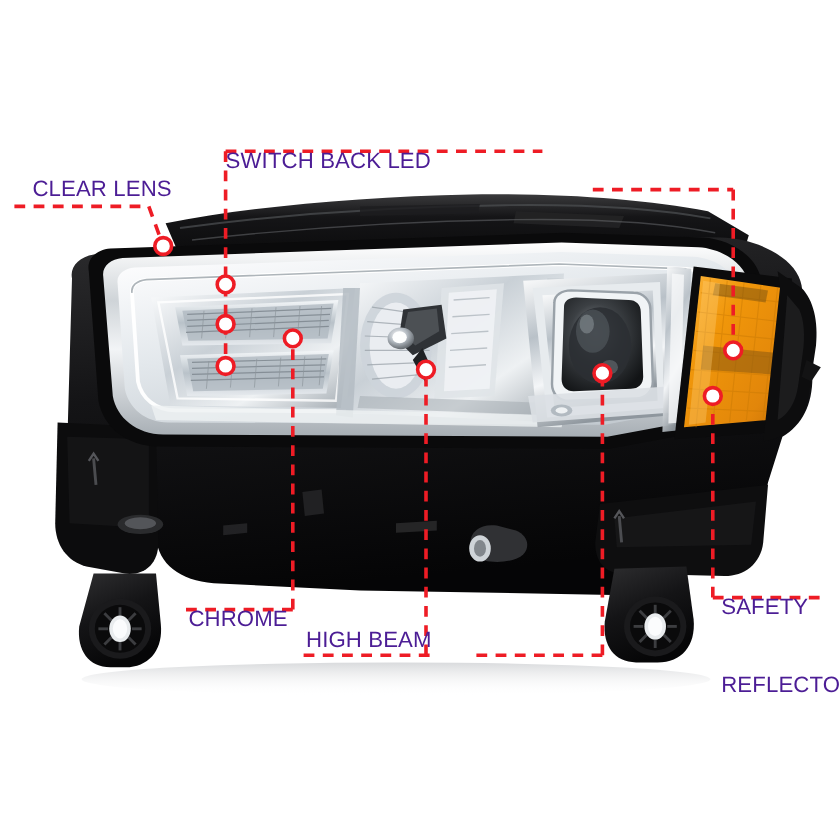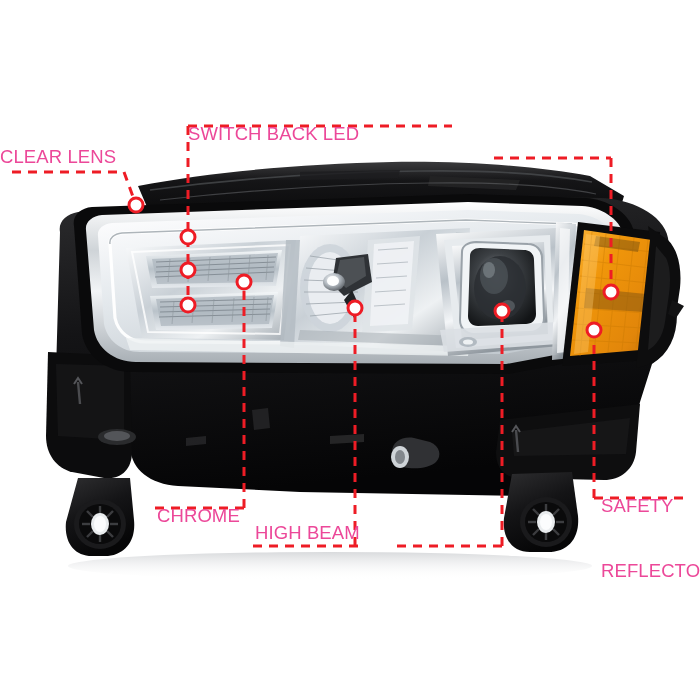--- a/index.html
+++ b/index.html
@@ -2,21 +2,21 @@
 <html><head>
 <meta charset="utf-8">
 <style>
   html,body{margin:0;padding:0;}
   body{width:700px;height:700px;background:#ffffff;
        font-family:"Liberation Sans","DejaVu Sans",sans-serif;overflow:hidden;}
   #stage{position:relative;width:700px;height:700px;background:#fff;}
   svg.layer{position:absolute;left:0;top:0;width:700px;height:700px;}
   #art{z-index:1}
   #callouts{z-index:3}
-  .lbl{position:absolute;z-index:4;color:#ec4899;
+  .lbl{position:absolute;z-index:4;color:#4c1d95;
        font-size:18.5px;line-height:21px;letter-spacing:.1px;
        font-family:"Liberation Sans","DejaVu Sans",sans-serif;
        white-space:pre;text-transform:uppercase;}
   .lbl.two{line-height:21.5px;}
 </style>
 </head>
 <body>
 
 <div id="stage">
 
@@ -362,21 +362,21 @@
       <circle cx="188" cy="270" r="7" fill="#ffffff" stroke="#ee1c25" stroke-width="3"></circle>
       <circle cx="188" cy="305" r="7" fill="#ffffff" stroke="#ee1c25" stroke-width="3"></circle>
       <circle cx="611" cy="292" r="7" fill="#ffffff" stroke="#ee1c25" stroke-width="3"></circle>
       <circle cx="244" cy="282" r="7" fill="#ffffff" stroke="#ee1c25" stroke-width="3"></circle>
       <circle cx="355" cy="308" r="7" fill="#ffffff" stroke="#ee1c25" stroke-width="3"></circle>
       <circle cx="502" cy="311" r="7" fill="#ffffff" stroke="#ee1c25" stroke-width="3"></circle>
       <circle cx="594" cy="330" r="7" fill="#ffffff" stroke="#ee1c25" stroke-width="3"></circle>
     </g>
   </svg>
 
-  <div class="lbl" style="left:0;top:146px;">CLEAR LENS</div>
+  <div class="lbl" style="left:27px;top:146px;">CLEAR LENS</div>
 
   <div class="lbl two" style="left:188px;top:80px;">
     <div>SWITCH BACK LED</div>
   </div>
 
 
   <div class="lbl two" style="left:157px;top:462px;text-align:left;width:92px;">
     <div>CHROME</div>
   </div>
 

